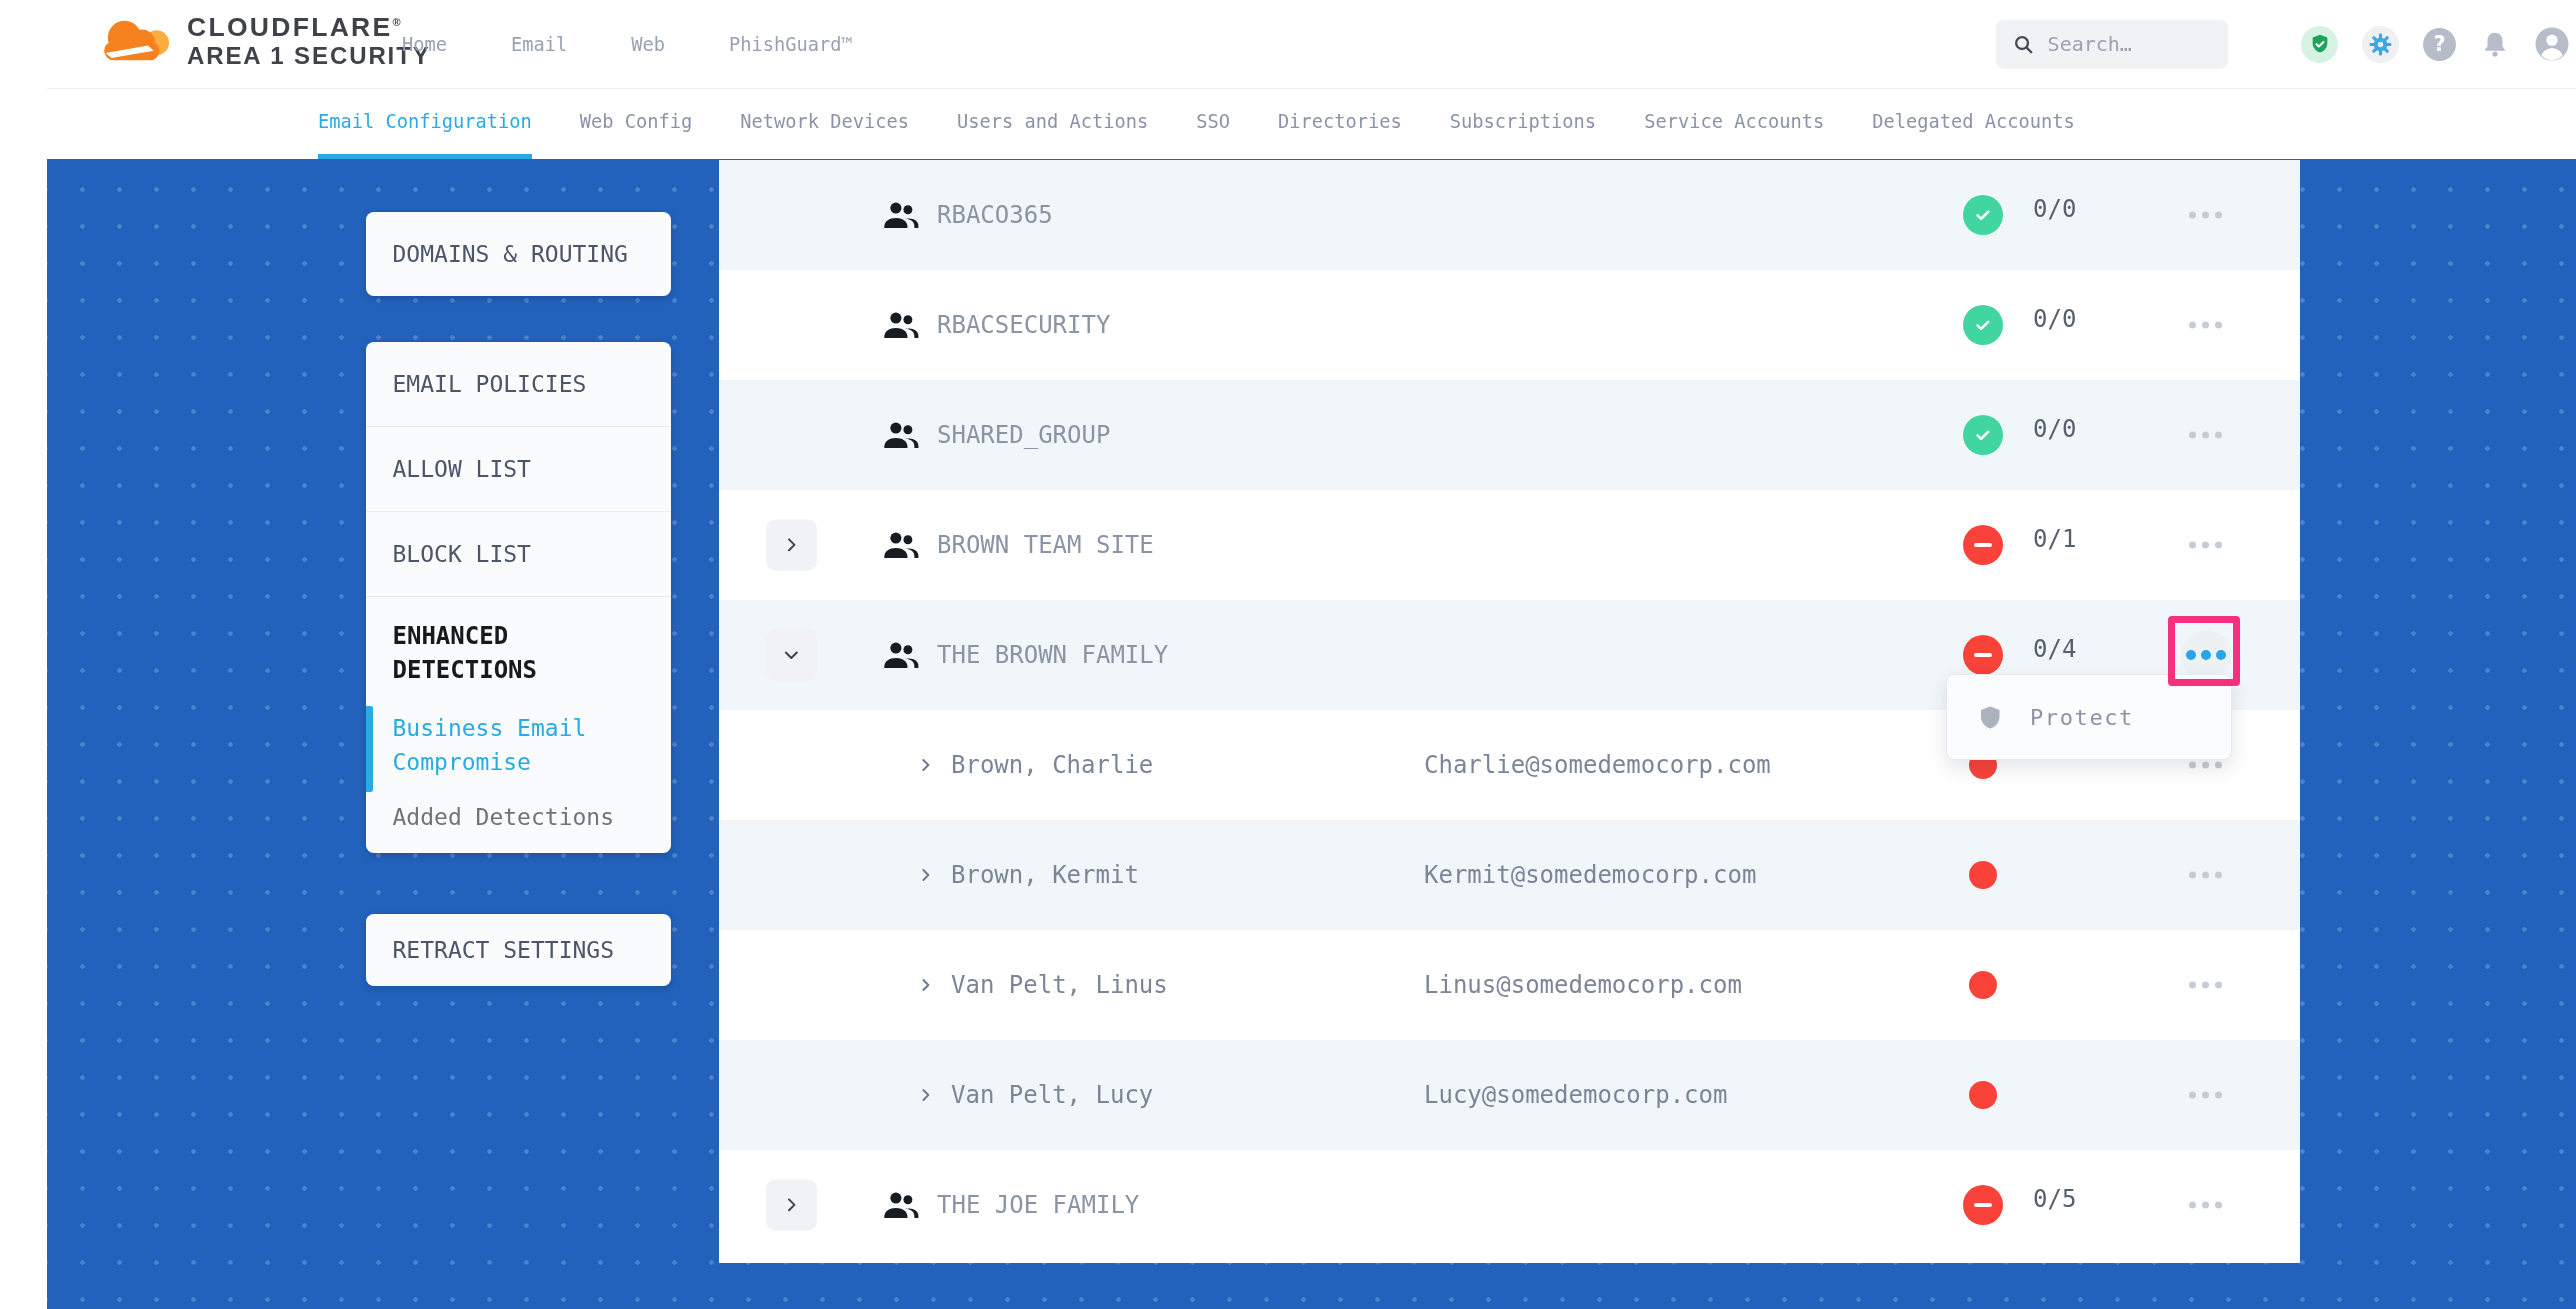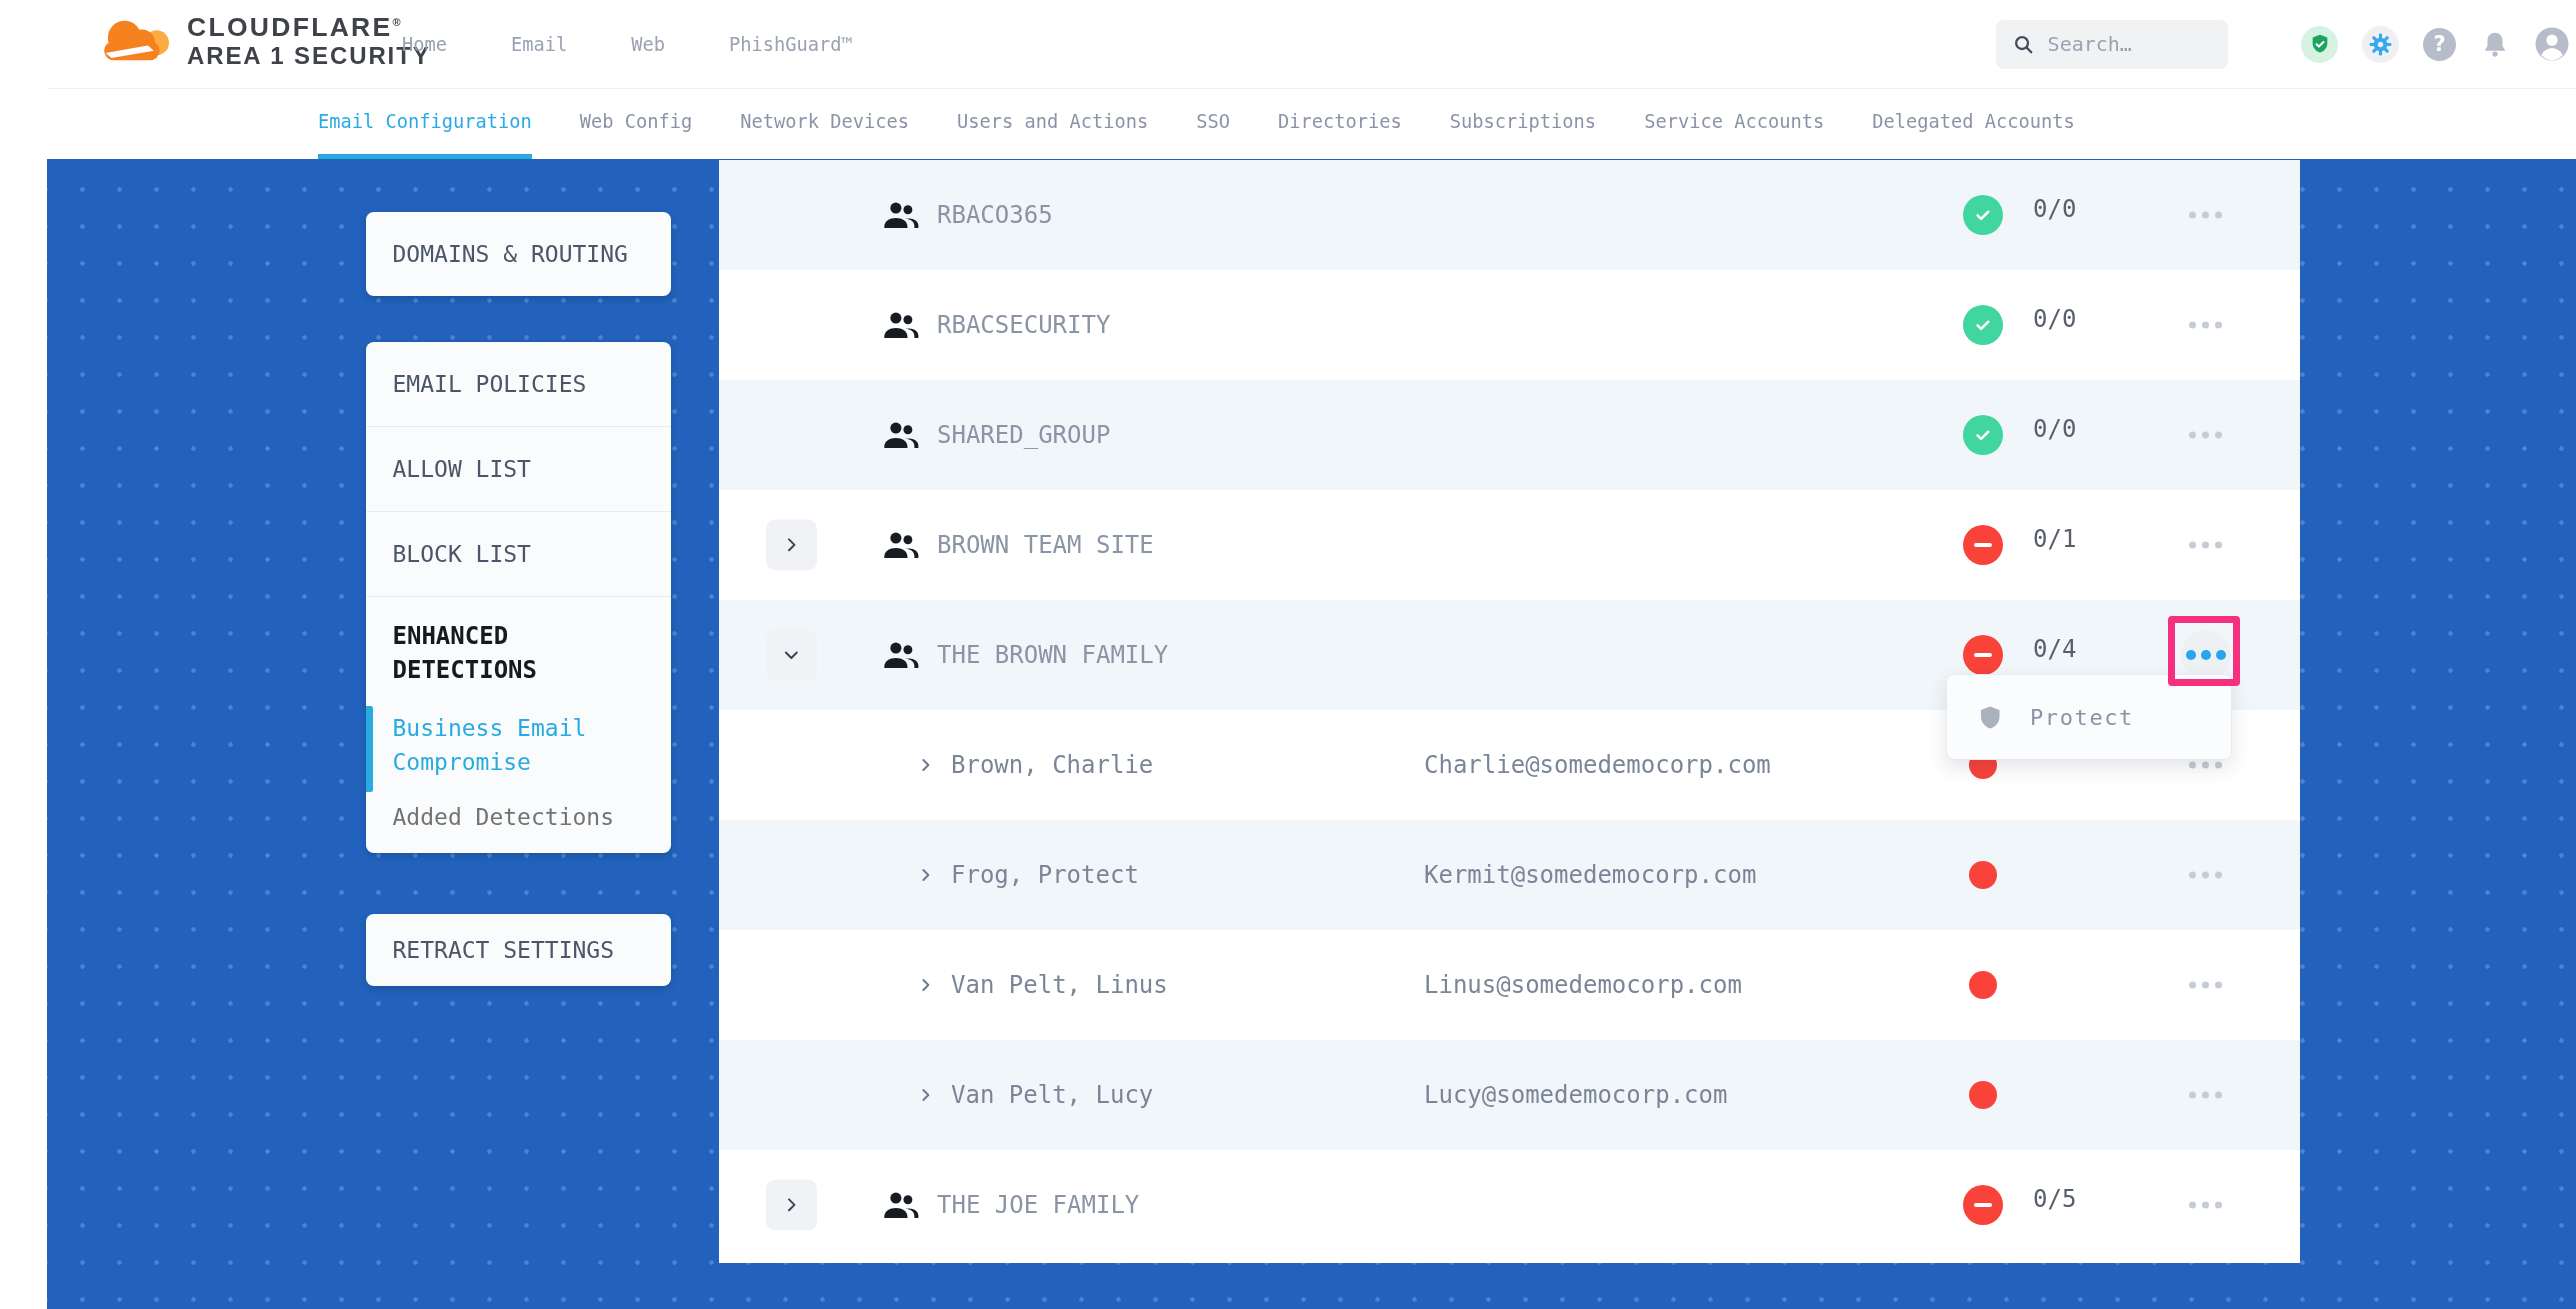--- a/index.html
+++ b/index.html
@@ -324,21 +324,21 @@
           <i></i>
         </span>
     </div>
 
     <div class="row">
       <span class="vc pcaret">
         <svg width="17" height="17" viewBox="0 0 24 24">
             <path d="M9 5l7 7-7 7" fill="none" stroke="currentColor" stroke-width="2.8" stroke-linecap="round" stroke-linejoin="round"></path>
           </svg>
       </span>
-      <span class="vc pname">Frog, Protect</span>
+      <span class="vc pname">Brown, Kermit</span>
       <span class="vc pemail">Kermit@somedemocorp.com</span>
       <span class="vc reddot"></span>
       <span class="vc dots">
           <i></i>
           <i></i>
           <i></i>
         </span>
     </div>
 
     <div class="row">

